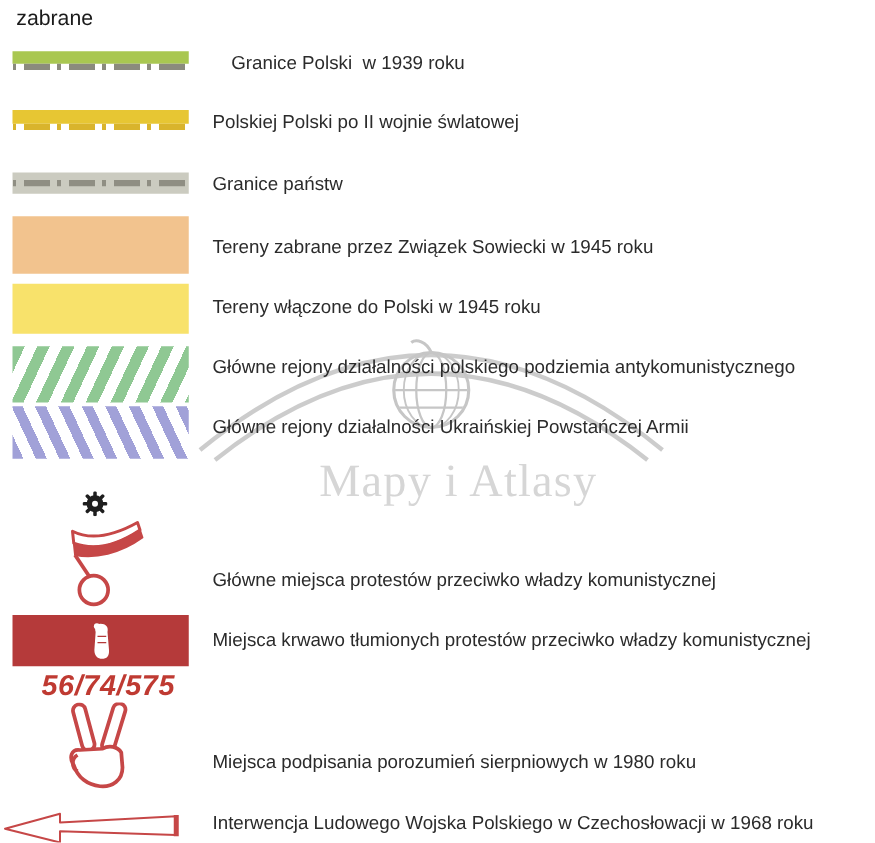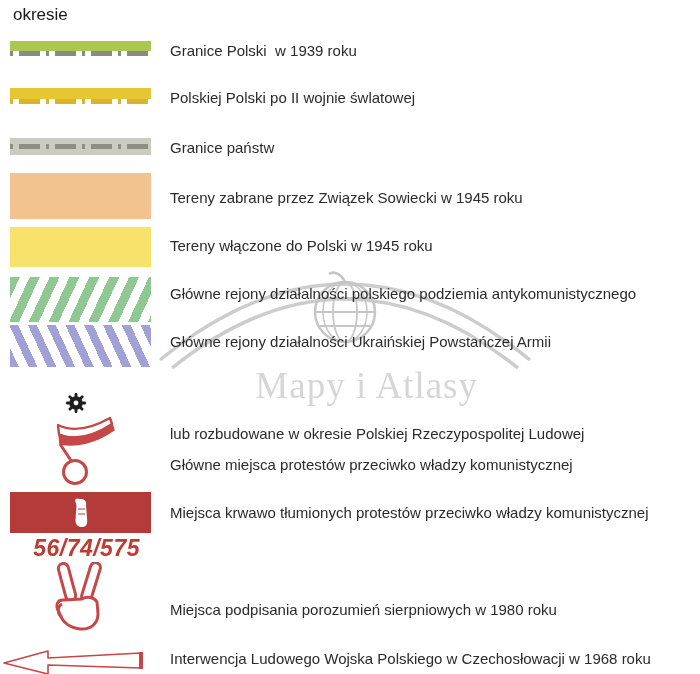--- a/index.html
+++ b/index.html
@@ -73,27 +73,27 @@
     <g clip-path="url(#gcl)">
       <line class="wm-stroke" x1="155" y1="46" x2="219" y2="46" stroke-width="1.8"></line>
       <line class="wm-stroke" x1="155" y1="60" x2="219" y2="60" stroke-width="1.8"></line>
       <line class="wm-stroke" x1="155" y1="74" x2="219" y2="74" stroke-width="1.8"></line>
     </g>
     <path class="wm-stroke" d="M187,30 C183,21 175,19 171,22" stroke-width="2.5"></path>
   </svg>
 </div>
 <div class="wm-text">Mapy i Atlasy</div>
 
-<div class="title">okresie</div>
+<div class="title">zabrane</div>
 
 <div class="swatch" style="top:41px;height:15px;">
   <div class="band" style="height:10px;background:var(--green_band,#a9c751);"></div>
   <div class="dashline" style="top:10px;--dc:var(--band_dash_gray,#8b8b7d);"></div>
 </div>
-<div class="lbl" style="top:42px;">Granice Polski  w 1939 roku</div>
+<div class="lbl" style="top:42px;margin-left:15px;">Granice Polski  w 1939 roku</div>
 
 <div class="swatch" style="top:88px;height:17px;">
   <div class="band" style="height:11px;background:var(--yellow_band,#e7c633);"></div>
   <div class="dashline" style="top:11px;--dc:var(--yellow_dash,#d9b42c);"></div>
 </div>
 <div class="lbl" style="top:89px;">Polskiej Polski po II wojnie śwlatowej</div>
 
 <div class="swatch" style="top:138px;height:17px;background:var(--gray_band,#cbcbc0);">
   <div class="dashline" style="top:6px;--dc:var(--gray_dash,#8f8e83);"></div>
 </div>
@@ -117,21 +117,21 @@
       <rect x="8.6" y="0" width="2.8" height="20" rx="1.2"></rect>
       <rect x="8.6" y="0" width="2.8" height="20" rx="1.2" transform="rotate(45 10 10)"></rect>
       <rect x="8.6" y="0" width="2.8" height="20" rx="1.2" transform="rotate(90 10 10)"></rect>
       <rect x="8.6" y="0" width="2.8" height="20" rx="1.2" transform="rotate(135 10 10)"></rect>
       <circle cx="10" cy="10" r="6.8"></circle>
     </g>
     <circle cx="10" cy="10" r="2.4" fill="#ffffff"></circle>
   </svg>
 </div>
 <div class="lbl lbl2" style="top:384px;"><br>
-<span>lub rozbudowane w okresie Polskiej Rzeczypospolitej Ludowej</span></div>
+</div>
 
 <div class="abs" style="left:46px;top:416px;width:74px;height:72px;">
   <svg width="74" height="72" viewBox="0 0 74 72">
     <path class="red-stroke" d="M12,9 C28,17 46,12 64,2 L66,8 C48,20 30,25 13,18.5 Z" fill="#ffffff" stroke-width="2.4" stroke-linejoin="round"></path>
     <path d="M13,18.5 C30,25 48,20 66,8 L68,14 C50,27 30,31 14,28 Z" fill="var(--red_icon,#c64747)" stroke="var(--red_icon,#c64747)" stroke-width="1.5" stroke-linejoin="round"></path>
     <line class="red-stroke" x1="14" y1="28" x2="26" y2="46" stroke-width="3"></line>
     <circle class="red-stroke" cx="29" cy="56" r="11.5" fill="none" stroke-width="3"></circle>
   </svg>
 </div>
 <div class="lbl" style="top:456px;">Główne miejsca protestów przeciwko władzy komunistycznej</div>

